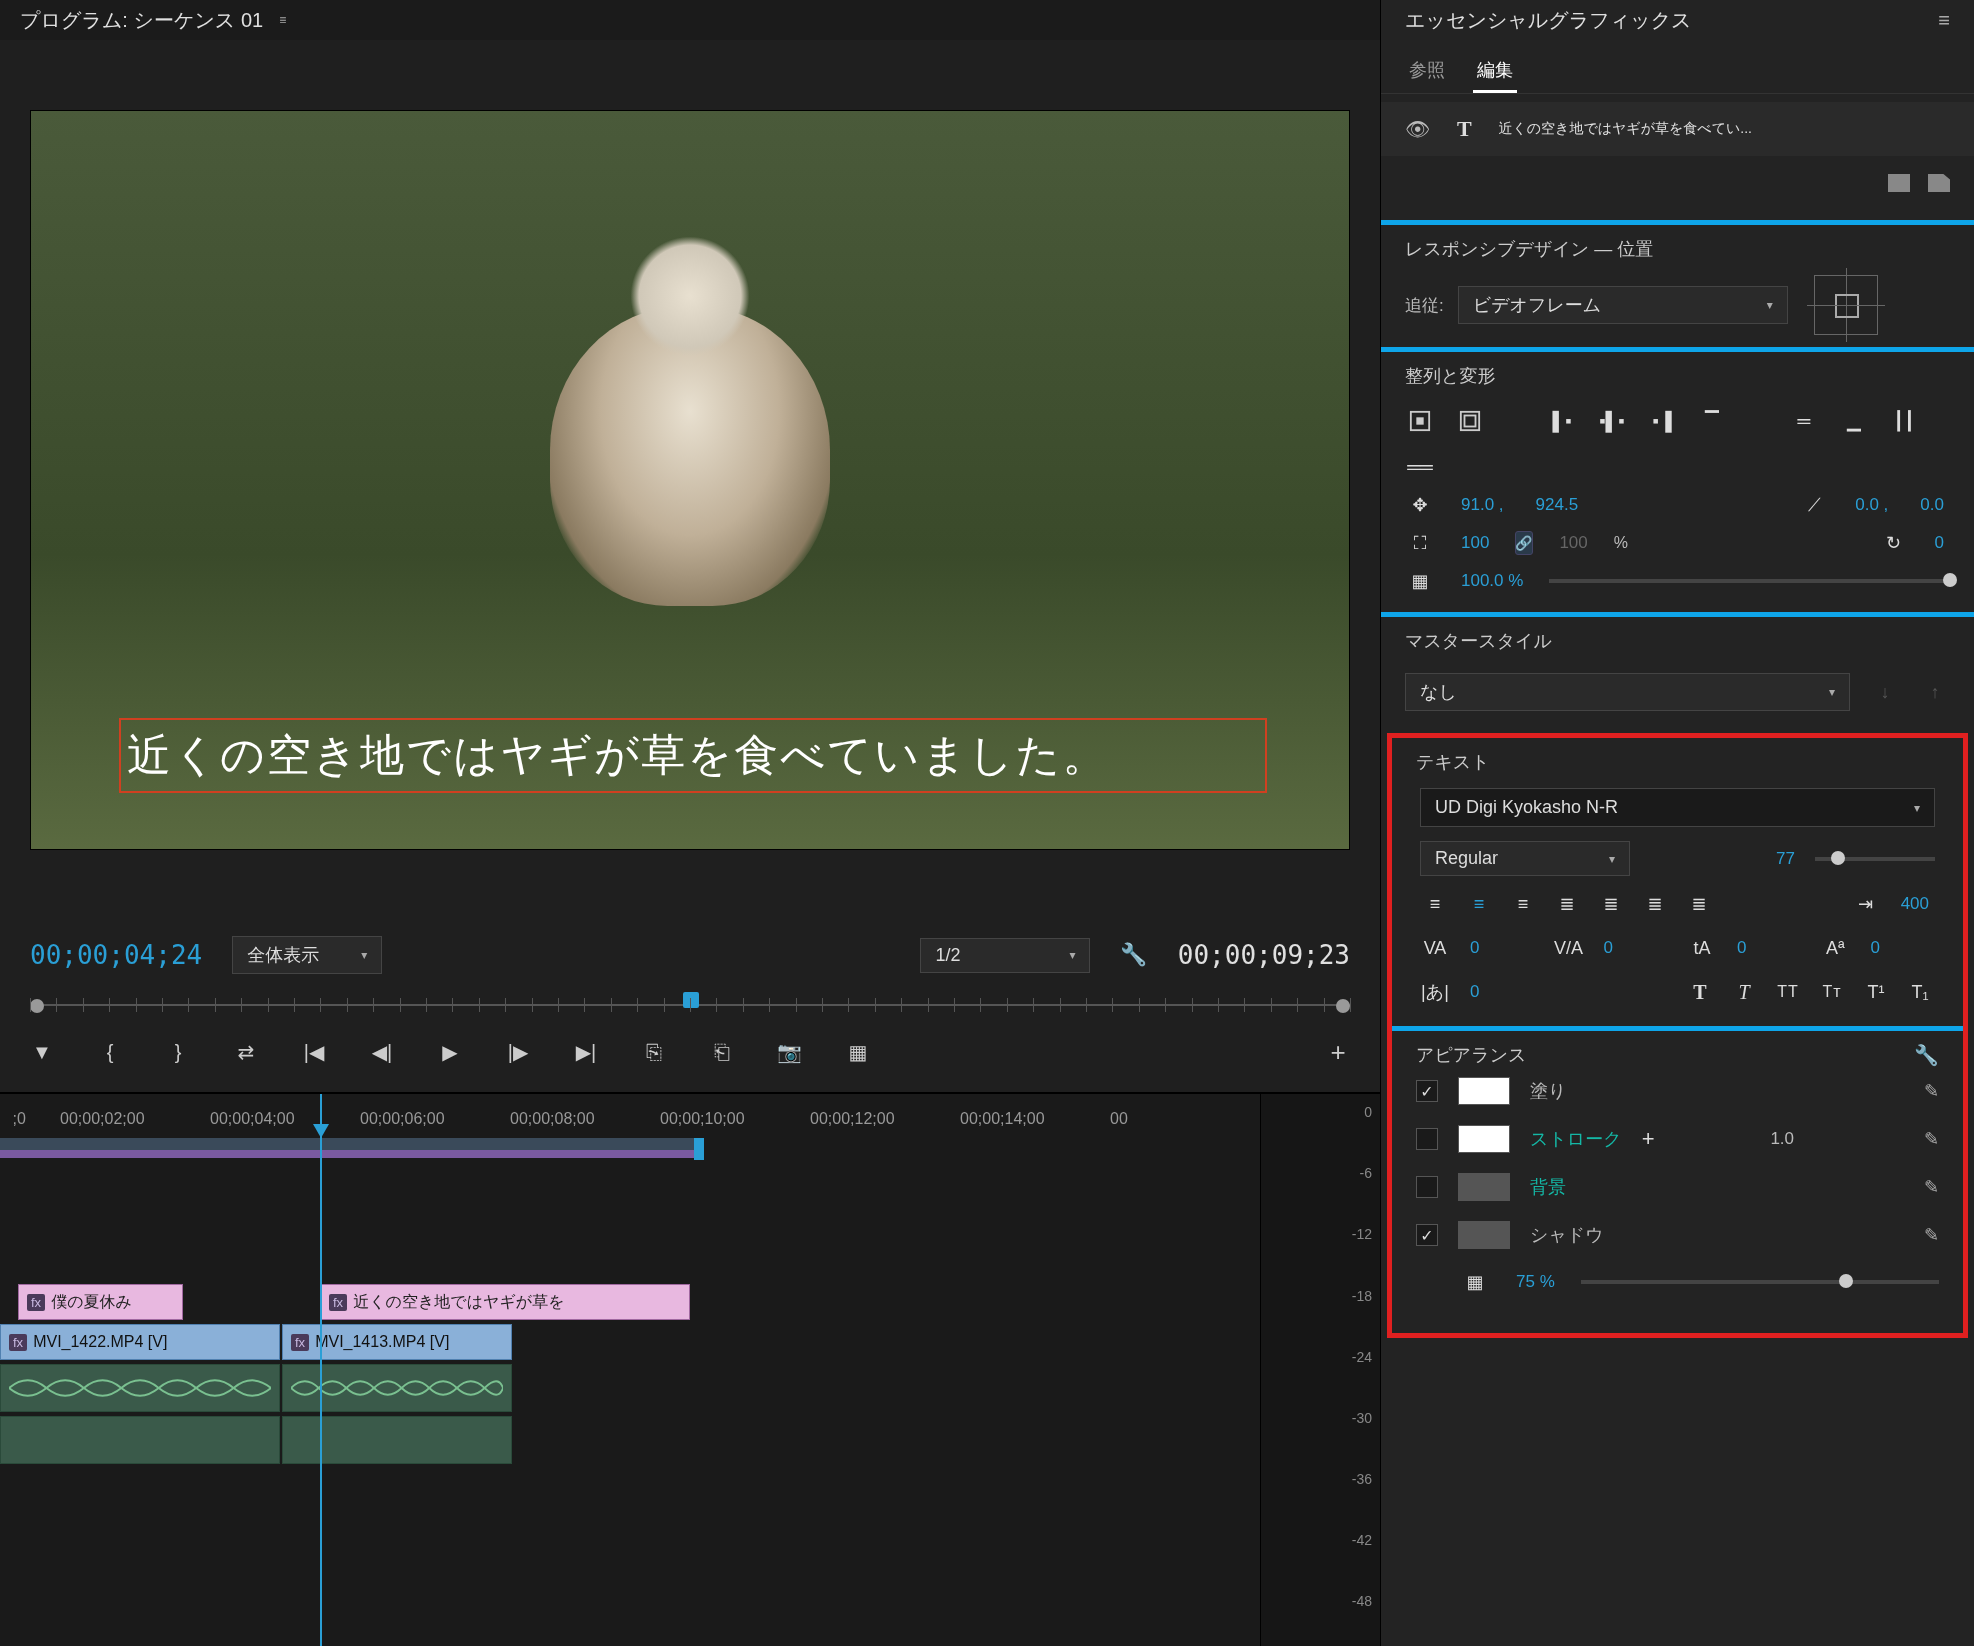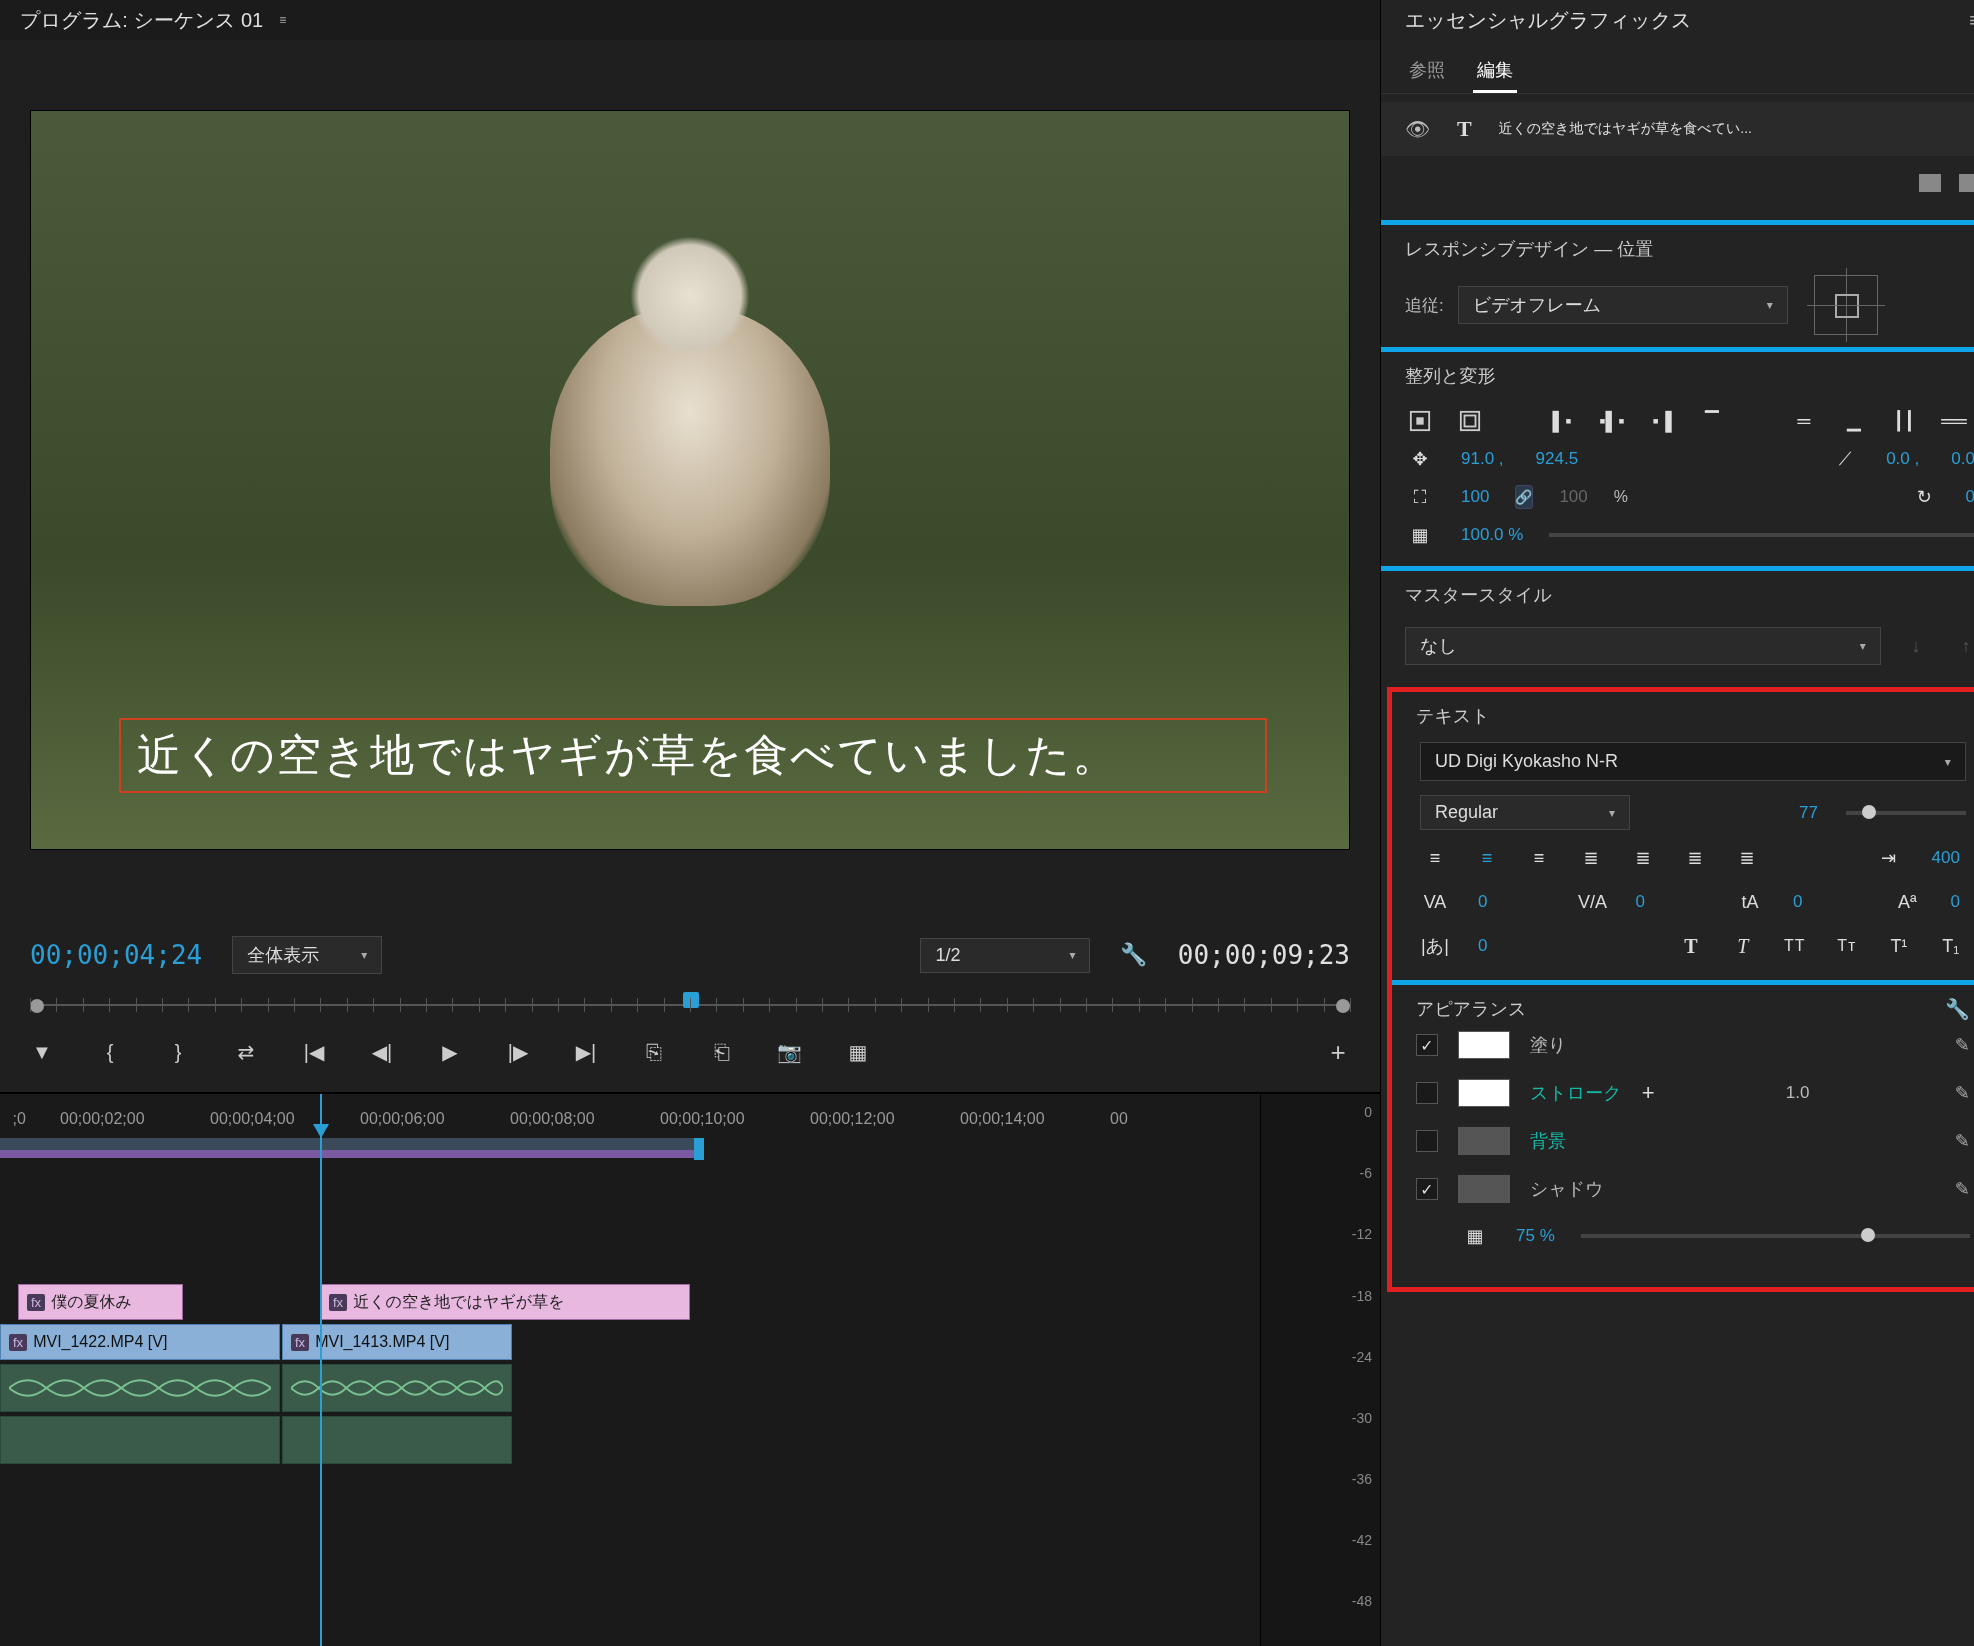--- a/index.html
+++ b/index.html
@@ -10,21 +10,21 @@
 
 
 .prog-header { height: 40px; display: flex; align-items: center; padding: 0 20px; background: #1b1b1b; }
 .prog-title { color: #e0e0e0; font-size: 20px; }
 .menu-icon { margin-left: 16px; color: #aaa; cursor: pointer; }
 
 .monitor { flex: 0 0 880px; background: #1f1f1f; padding: 30px; display: flex; align-items: center; justify-content: center; }
 .video { width: 1320px; height: 740px; background: linear-gradient(180deg, #4a5a3a 0%, #3a4a2a 60%, #5a6a40 100%); position: relative; overflow: hidden; border: 1px solid #000; }
 .goat { position: absolute; left: 50%; top: 50%; transform: translate(-50%, -58%); width: 280px; height: 300px; background: radial-gradient(ellipse at 50% 35%, #e8e0d0 0%, #c0b098 45%, #8a7a60 75%, transparent 80%); border-radius: 48% 48% 42% 42%; }
 .goat::before { content:""; position:absolute; top:-70px; left:50%; transform:translateX(-50%); width:120px; height:120px; background: radial-gradient(circle, #e8e0d0 0%, #d0c8b8 60%, transparent 70%); border-radius:50%; }
-.caption-box { position: absolute; left: 88px; right: 82px; bottom: 56px; border: 2px solid #d04020; padding: 6px 16px; }
+.caption-box { position: absolute; left: 88px; right: 82px; bottom: 56px; border: 2px solid #d04020; padding: 6px 6px; }
 .caption-text { color: #fff; font-size: 44px; font-family: "UD Digi Kyokasho", serif; letter-spacing: 2px; white-space: nowrap; }
 
 .prog-controls { background: #1f1f1f; padding: 16px 30px 20px; }
 .pc-row1 { display: flex; align-items: center; gap: 30px; margin-bottom: 14px; }
 .tc { font-family: monospace; font-size: 26px; }
 .tc.blue { color: #2a9fd6; }
 .tc.white { color: #e0e0e0; }
 .dropdown { background: #2a2a2a; border: 1px solid #444; padding: 6px 14px; font-size: 18px; color: #ddd; display: flex; align-items: center; gap: 10px; cursor: pointer; }
 .dropdown .chev { font-size: 12px; color: #aaa; margin-left: auto; }
 .wrench { color: #aaa; font-size: 22px; }
@@ -93,21 +93,21 @@
 .link-icon { width: 18px; height: 24px; border: 1px solid #446; background: #2a3a4a; border-radius: 3px; display:flex; align-items:center; justify-content:center; color:#8ac; font-size:14px; }
 .slider { flex: 1; height: 4px; background: #444; position: relative; min-width: 120px; }
 .slider .knob { position: absolute; top: -6px; width: 14px; height: 14px; background: #ccc; border-radius: 50%; }
 
 .red-box { border: 5px solid #e02020; margin: 4px 6px 10px; padding-bottom: 16px; }
 
 .font-sel { background: #1a1a1a; border: 1px solid #444; padding: 8px 14px; font-size: 18px; color: #ddd; display: flex; align-items: center; margin: 8px 4px; }
 .font-sel .chev { margin-left: auto; font-size: 12px; color: #aaa; }
 
 .text-controls { padding: 0 4px; }
-.tc-row { display: flex; align-items: center; gap: 22px; padding: 6px 0; min-height: 44px; }
+.tc-row { display: flex; align-items: center; gap: 14px; padding: 6px 0; min-height: 44px; }
 .tc-row .ai { width: 30px; }
 .tc-row .ai.active { color: #2a9fd6; }
 .tbold { font-weight: bold; font-family: serif; font-size: 20px; }
 .tital { font-style: italic; font-family: serif; font-size: 20px; }
 .tcaps { font-size: 16px; letter-spacing: 1px; }
 
 .app-row { display: flex; align-items: center; gap: 20px; padding: 10px 0; }
 .chk { width: 22px; height: 22px; border: 1px solid #555; background: #1a1a1a; display: flex; align-items: center; justify-content: center; color: #ddd; font-size: 16px; cursor: pointer; }
 .swatch { width: 52px; height: 28px; border: 1px solid #555; }
 .app-label { font-size: 18px; color: #bbb; }

